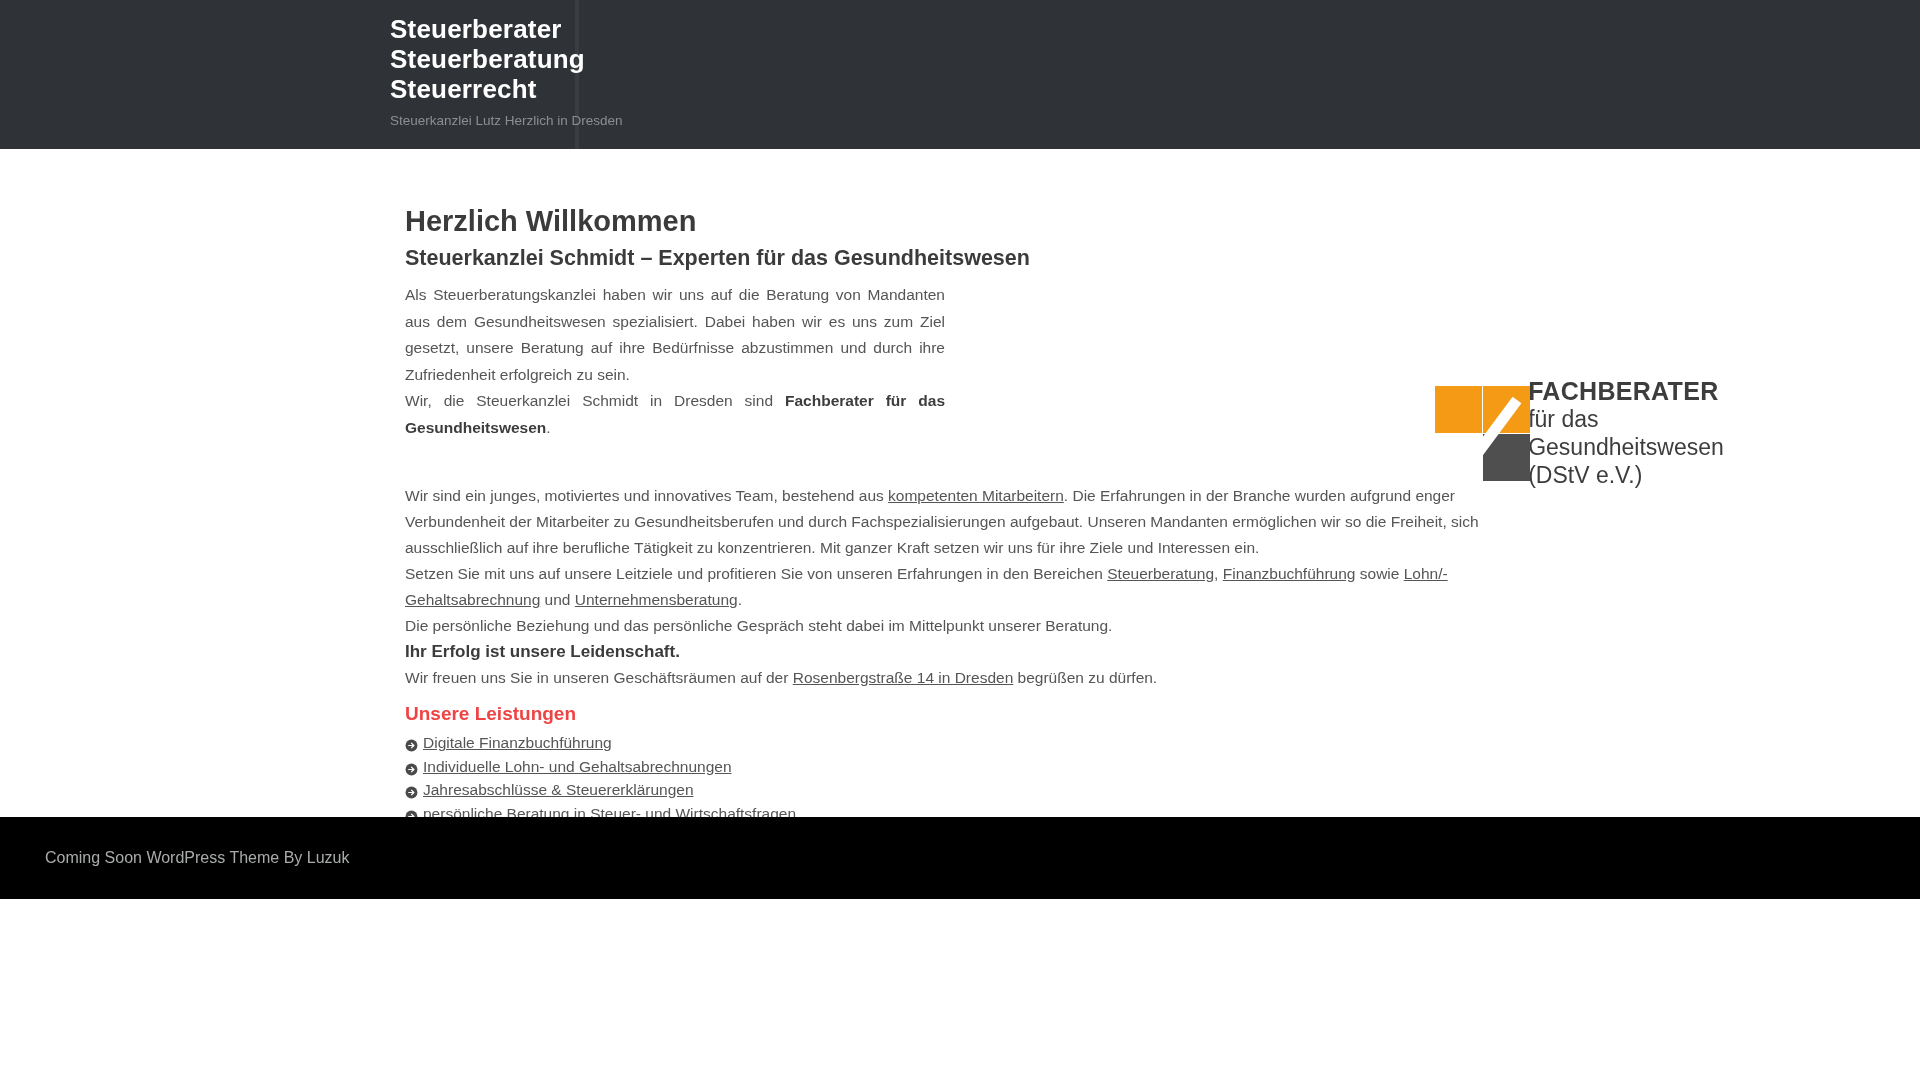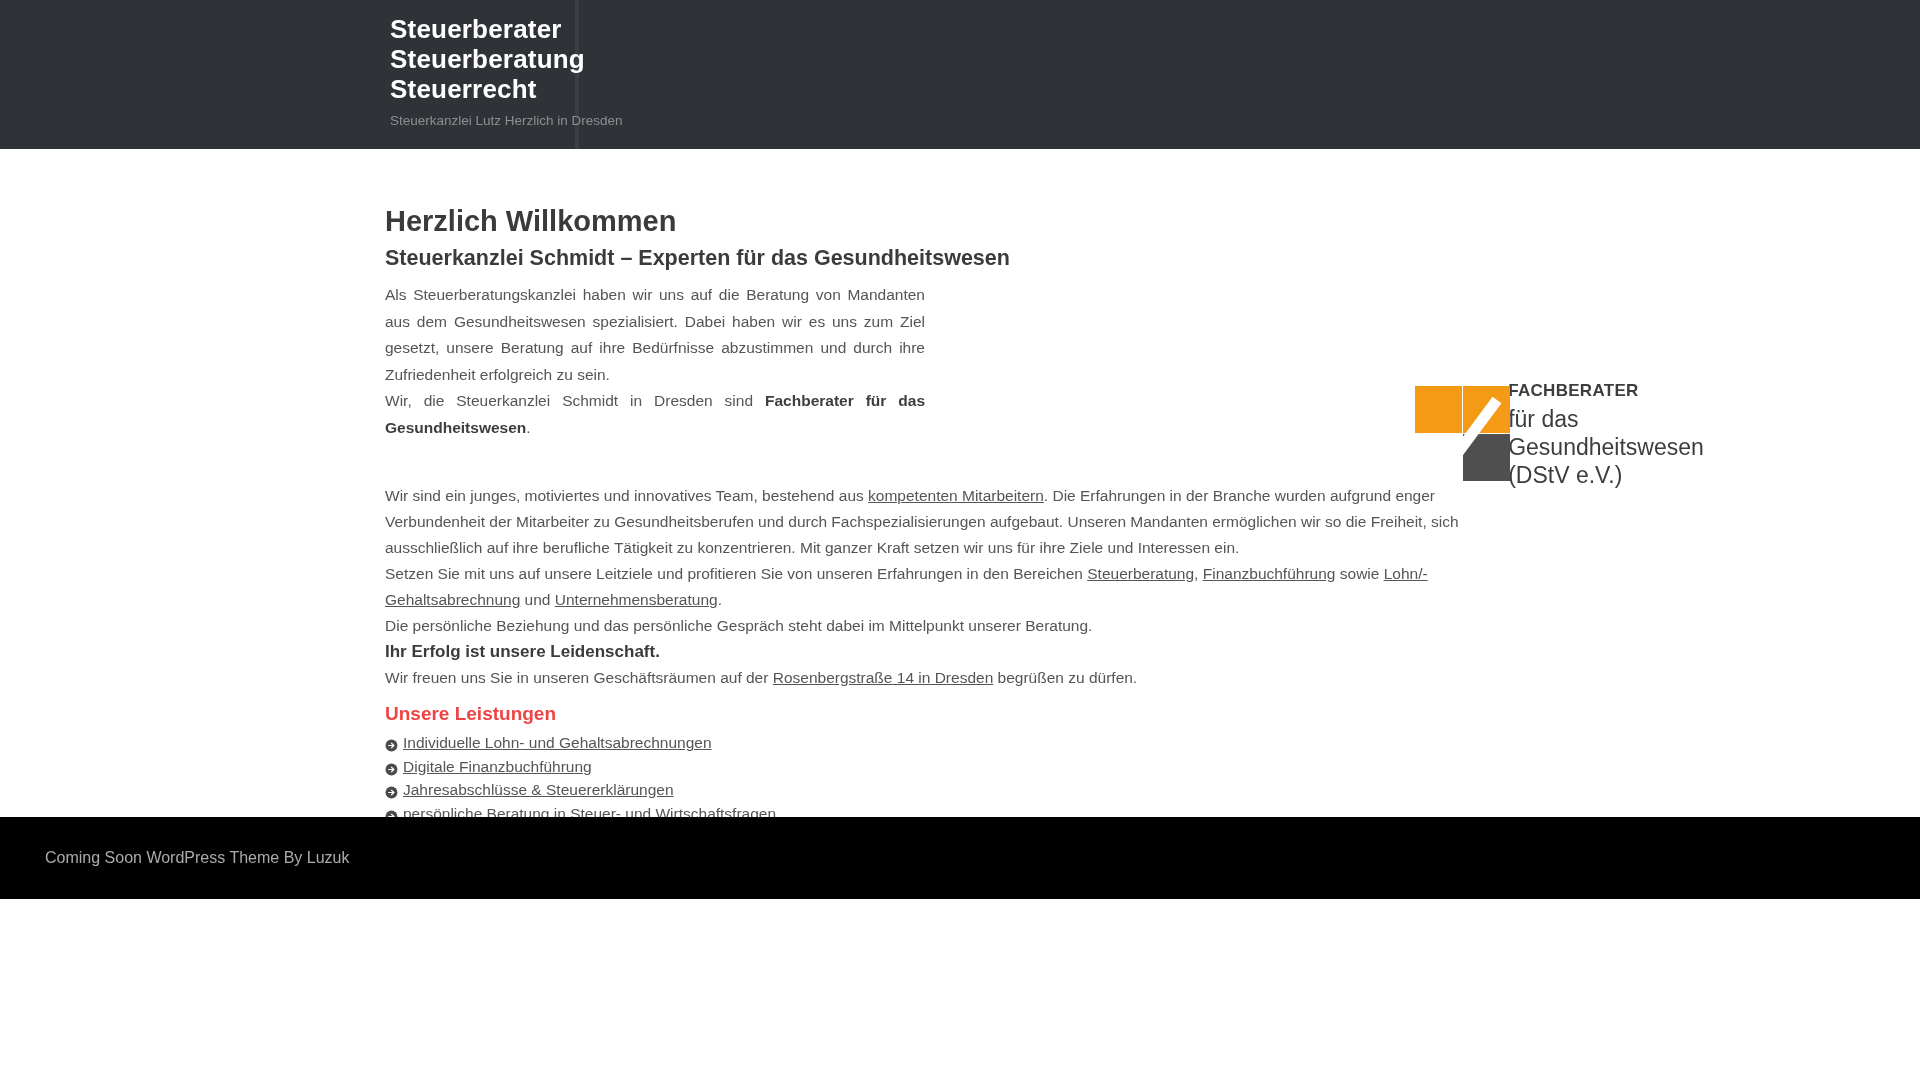--- a/index.html
+++ b/index.html
@@ -67,21 +67,21 @@
   .content {
     position: absolute;
     left: 0;
     top: 149px;
     width: 1920px;
     height: 668px;
     background: #ffffff;
   }
   .content-inner {
     position: absolute;
-    left: 385px;
+    left: 405px;
     top: 55px;
     width: 1115px;
   }
 
   h1.page-title {
     font-size: 29px;
     line-height: 34px;
     font-weight: bold;
     color: #3b3b3b;
     margin: 0 0 6px 0;
@@ -153,21 +153,21 @@
   }
   .logo-mark .check {
     position: absolute;
     left: 6px; top: 10px;
     width: 84px; height: 80px;
   }
   .logo-text {
     color: #3d3d3d;
   }
   .logo-line1 {
-    font-size: 17px;
+    font-size: 25px;
     line-height: 28px;
     font-weight: bold;
     letter-spacing: 0.3px;
   }
   .logo-line2 {
     font-size: 23px;
     line-height: 28px;
   }
   .logo-line3 {
     font-size: 23px;
@@ -321,30 +321,30 @@
 
         <h3 class="services-title">Unsere Leistungen</h3>
         <ul class="services">
           <li>
             <span class="bullet-icon">
               <svg viewBox="0 0 14 14" width="13" height="13">
                 <circle cx="7" cy="7" r="6.4" fill="#4a4a4a"></circle>
                 <path d="M4 7 H9.2 M7 4.6 L9.6 7 L7 9.4" fill="none" stroke="#ffffff" stroke-width="1.3" stroke-linecap="round" stroke-linejoin="round"></path>
               </svg>
             </span>
-            <a href="#">Individuelle Lohn- und Gehaltsabrechnungen</a>
+            <a href="#">Digitale Finanzbuchführung</a>
           </li>
           <li>
             <span class="bullet-icon">
               <svg viewBox="0 0 14 14" width="13" height="13">
                 <circle cx="7" cy="7" r="6.4" fill="#4a4a4a"></circle>
                 <path d="M4 7 H9.2 M7 4.6 L9.6 7 L7 9.4" fill="none" stroke="#ffffff" stroke-width="1.3" stroke-linecap="round" stroke-linejoin="round"></path>
               </svg>
             </span>
-            <a href="#">Digitale Finanzbuchführung</a>
+            <a href="#">Individuelle Lohn- und Gehaltsabrechnungen</a>
           </li>
           <li>
             <span class="bullet-icon">
               <svg viewBox="0 0 14 14" width="13" height="13">
                 <circle cx="7" cy="7" r="6.4" fill="#4a4a4a"></circle>
                 <path d="M4 7 H9.2 M7 4.6 L9.6 7 L7 9.4" fill="none" stroke="#ffffff" stroke-width="1.3" stroke-linecap="round" stroke-linejoin="round"></path>
               </svg>
             </span>
             <a href="#">Jahresabschlüsse &amp; Steuererklärungen</a>
           </li>

